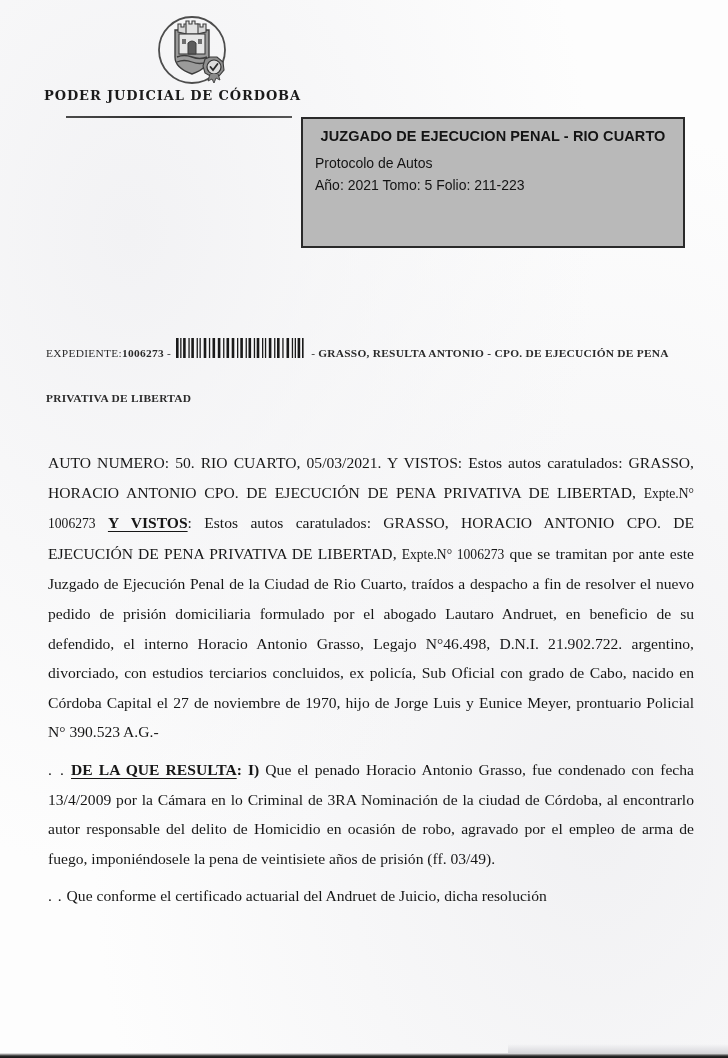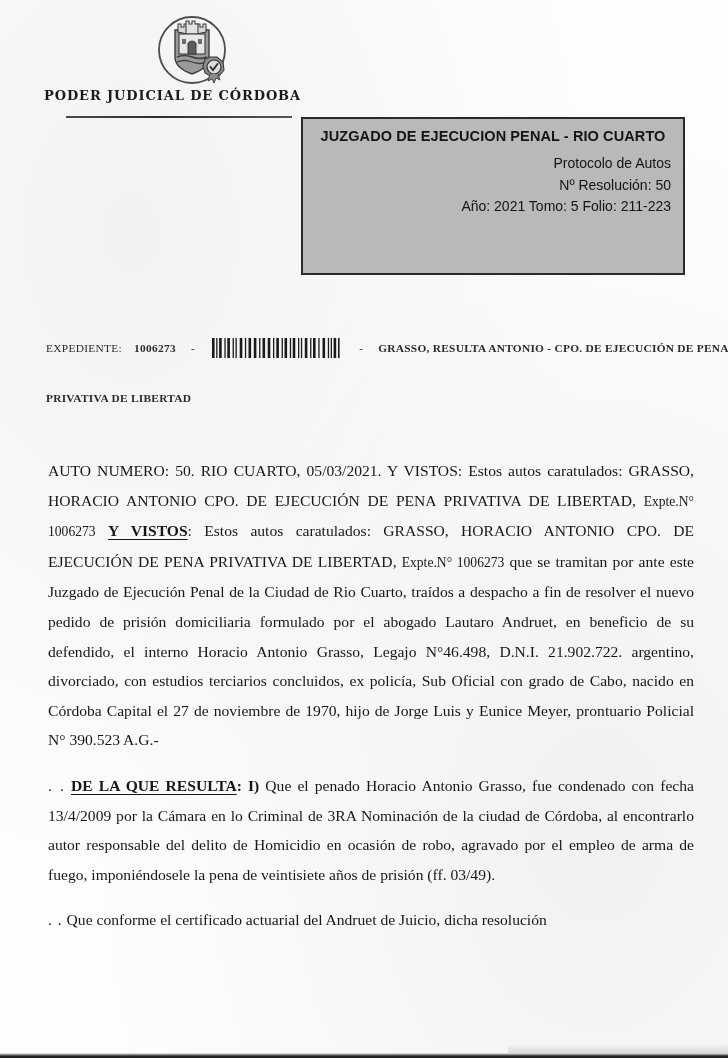--- a/index.html
+++ b/index.html
@@ -58,61 +58,60 @@
     height: 2px;
     background: linear-gradient(to right, #4a4a4a, #2e2e2e 40%, #555 100%);
   }
 
   
   .protocol-box {
     position: absolute;
     left: 301px;
     top: 117px;
     width: 384px;
-    height: 158px;
+    height: 131px;
     background: #b9b9b9;
     border: 2px solid #2a2a2a;
     box-sizing: border-box;
     font-family: "Liberation Sans", sans-serif;
     color: #141414;
     padding: 8px 12px 6px 12px;
   }
   .protocol-title {
     text-align: center;
     font-size: 14.5px;
     font-weight: 700;
     line-height: 1.33;
     letter-spacing: 0.1px;
     padding: 0 4px;
   }
   .protocol-lines {
     margin-top: 7px;
-    text-align: right;
     font-size: 14px;
     line-height: 1.53;
   }
   .protocol-lines div { white-space: nowrap; }
 
   
   .expediente {
     position: absolute;
     left: 46px;
     top: 339px;
     width: 648px;
     font-family: "Liberation Serif", serif;
     font-size: 11.4px;
     font-variant: small-caps;
     letter-spacing: 0.3px;
     color: #2b2b2b;
     line-height: 1;
   }
   .exp-row {
     display: flex;
-    align-items: center;
-    gap: 12px;
+    align-items: flex-end;
+    gap: 0;
     white-space: nowrap;
   }
   .exp-label { font-weight: 400; }
   .exp-num { font-weight: 700; }
   .exp-dash { margin: 0 3px; }
   .barcode {
     display: inline-block;
     height: 20px;
     width: 130px;
     margin: 0 2px;
@@ -133,21 +132,21 @@
     top: 440px;
     width: 646px;
     font-family: "Liberation Serif", serif;
     font-size: 15.6px;
     line-height: 29.6px;
     color: #171717;
     text-align: justify;
     text-justify: inter-word;
   }
   .body-text p {
-    margin: 16px 0 0 0;
+    margin: 8px 0 0 0;
   }
   .u-bold {
     font-weight: 700;
     text-decoration: underline;
     text-underline-offset: 3px;
   }
   .b-only { font-weight: 700; }
   .small-inline { font-size: 13.6px; }
   .lead-dots { letter-spacing: 1px; }
 
@@ -204,21 +203,20 @@
     </div>
 
     <div class="brand">PODER JUDICIAL DE CÓRDOBA</div>
     <div class="brand-rule"></div>
   </div>
 
   <div class="protocol-box">
     <div class="protocol-title">JUZGADO DE EJECUCION PENAL - RIO CUARTO</div>
     <div class="protocol-lines">
       <div>Protocolo de Autos</div>
-      <div>Nº Resolución: 50</div>
       <div>Año: 2021  Tomo: 5  Folio: 211-223</div>
     </div>
   </div>
 
   <div class="expediente">
     <div class="exp-row">
       <span class="exp-label">EXPEDIENTE:</span>
       <span class="exp-num">1006273</span>
       <span class="exp-dash">-</span>
       <span class="barcode">

